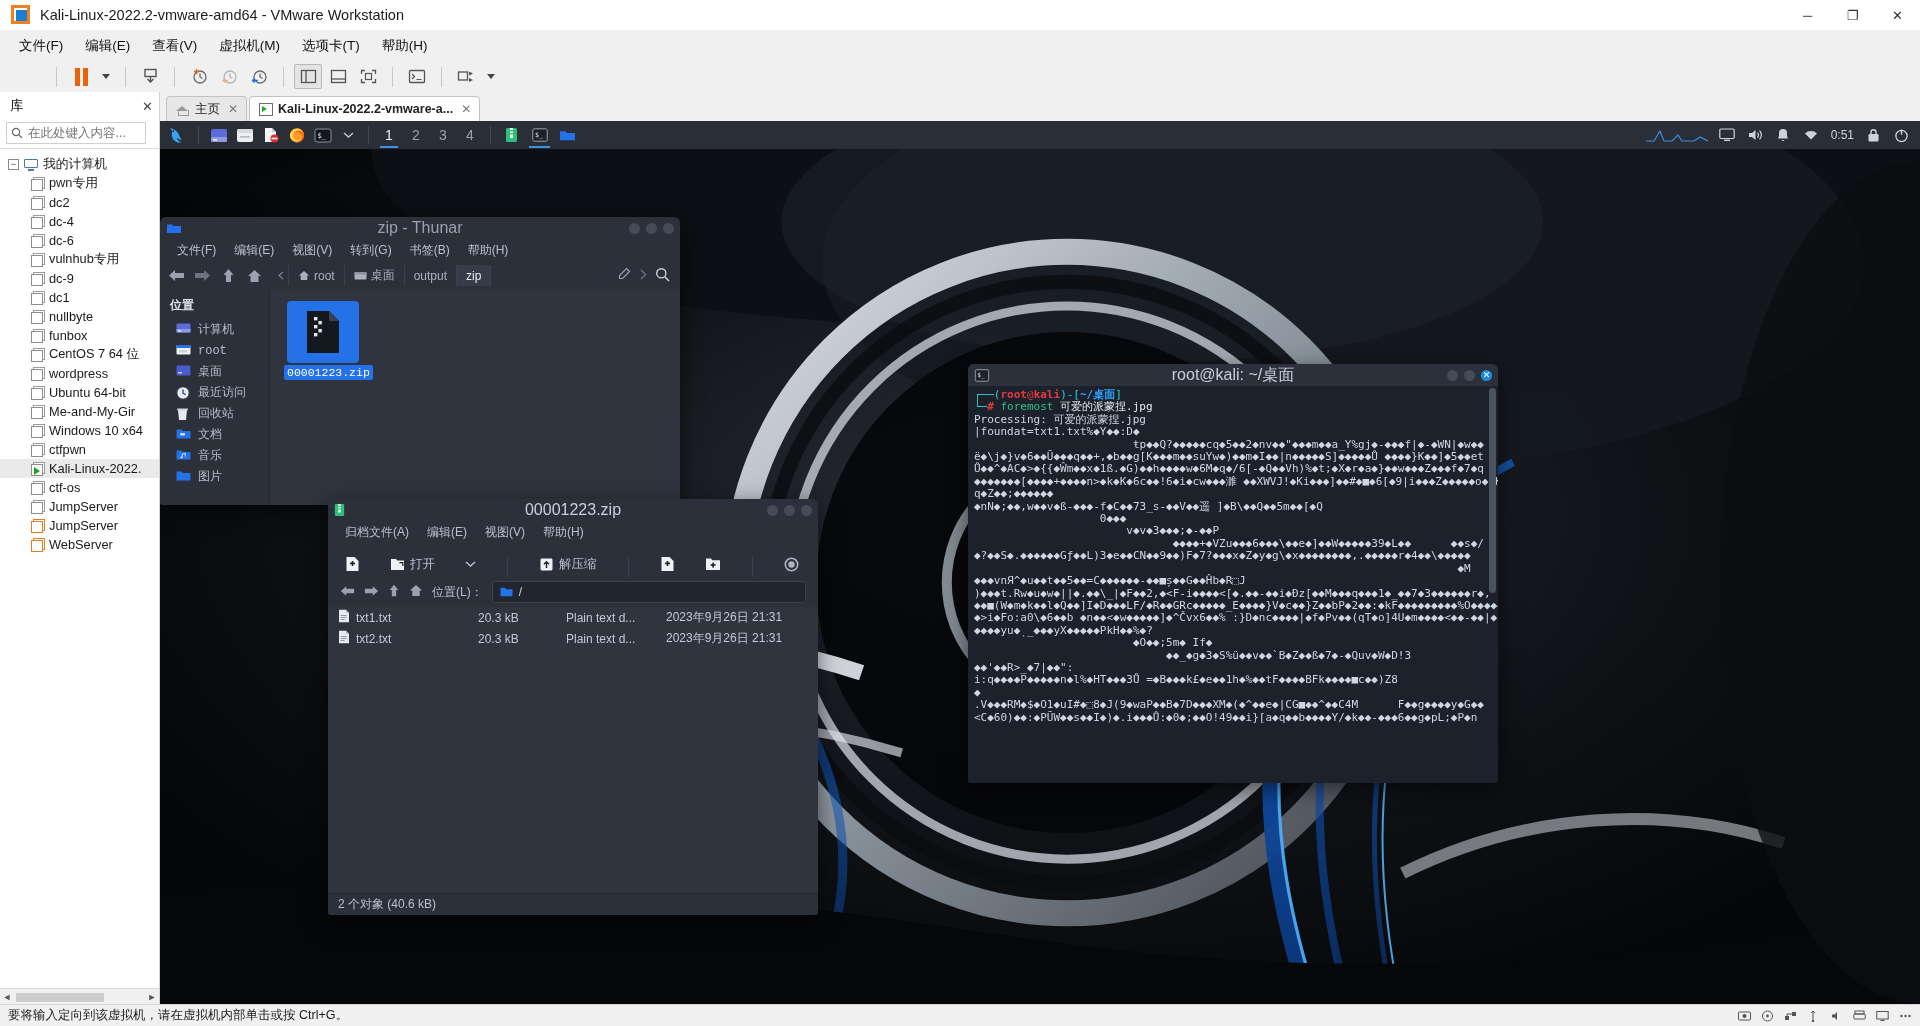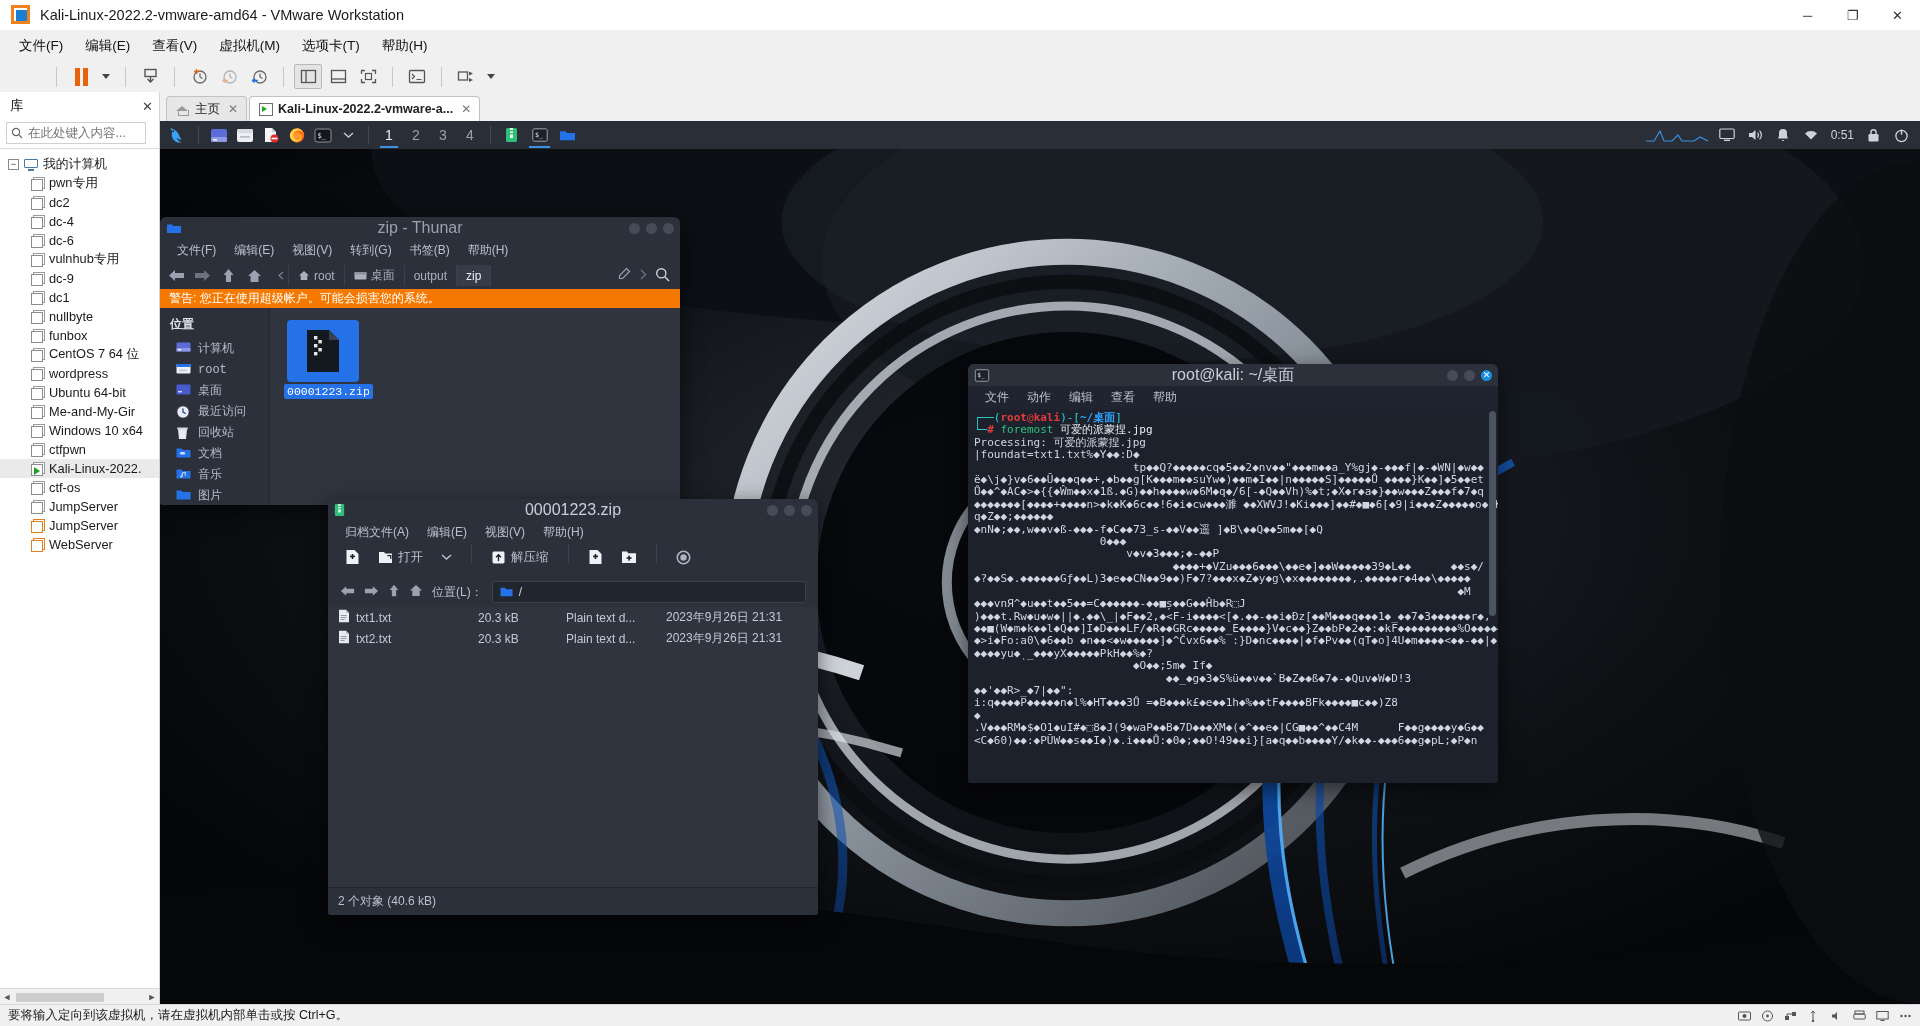--- a/index.html
+++ b/index.html
@@ -120,34 +120,34 @@
   .th-side .hd { font-size:12px; color:#dfe4ec; font-weight:bold; padding:3px 0 5px 10px;}
   .th-side .row { height:21px; display:flex; align-items:center; gap:7px; padding-left:16px; font-size:12px; color:#b6bdc9;}
   .sidei { width:15px;height:13px;flex:0 0 auto;}
   .th-main { flex:1; background:#2f343f; padding:12px 0 0 14px; }
   .zipfile { width:78px; text-align:center; }
   .zipfile .thumb { width:72px; height:62px; margin:0 auto; background:#2572e8; border-radius:4px; display:flex; align-items:center; justify-content:center;}
   .zipfile .nm { margin-top:2px; background:#2572e8; color:#fff; font-size:11.5px; padding:1px 3px; border-radius:2px; display:inline-block;}
 
   
   #archive { left:168px; top:378px; width:490px; height:416px; }
-  .ar-toolbar { height:33px; display:flex; align-items:flex-start; gap:4px; padding:0 10px;}
+  .ar-toolbar { height:33px; display:flex; align-items:flex-end; gap:16px; padding:0 10px;}
   .ar-tb { height:26px; display:flex; align-items:center; gap:5px; padding:0 7px; font-size:12.5px; color:#b9c0cc;}
   .ar-vsep { width:1px;height:20px;background:#3b414e; margin:0 8px;}
   .ar-loc { height:30px; display:flex; align-items:center; gap:9px; padding:0 12px;}
   .ar-loc .lbl { font-size:12px;color:#b9c0cc;}
   .ar-path { flex:1; height:22px; background:#21252d; border:1px solid #3b414e; border-radius:3px; display:flex; align-items:center; gap:6px; padding:0 7px; font-size:12px; color:#cfd5e0;}
   .ar-cols { height:20px; display:flex; align-items:center; background:#2b303b; border-top:1px solid #23272f; border-bottom:1px solid #23272f; font-size:11.5px; color:#aab1be;}
   .ar-cols div { padding-left:10px; position:relative; }
   .ar-cols div+div:before{content:"";position:absolute;left:0;top:-2px;bottom:-2px;width:1px;background:#373d49;}
   .ar-rows { flex:1; background:#2f343f; font-size:12px; color:#c3cad6; overflow:hidden;}
   .ar-row { height:21px; display:flex; align-items:center; }
   .ar-row div { padding-left:10px; display:flex; align-items:center; gap:6px;}
   .c-name{width:140px;} .c-size{width:88px;} .c-type{width:100px;} .c-date{flex:1;}
-  .ar-status { height:28px; background:#2b303b; border-top:1px solid #23272f; display:flex; align-items:center; padding-left:10px; font-size:12px; color:#b9c0cc;}
+  .ar-status { height:22px; background:#2b303b; border-top:1px solid #23272f; display:flex; align-items:center; padding-left:10px; font-size:12px; color:#b9c0cc;}
 
   
   #terminal { left:808px; top:243px; width:530px; height:419px; background:#1f2430; }
   #terminal .ktitle { background:#2b303b; }
   .term-body { flex:1; position:relative; background:#1c212c; overflow:hidden; padding:3px 6px 0 6px;}
   pre.termtext { font-family:"DejaVu Sans Mono","Liberation Mono",monospace; font-size:11px; line-height:12.4px; color:#cfd6e3; white-space:pre; margin:0;}
   .prompt-l1 { color:#2fd3d3; }
   .p-root { color:#e23b3b; font-weight:bold; }
   .p-at { color:#e23b3b; }
   .p-path { color:#2fa3ff; font-weight:bold;}
@@ -659,21 +659,20 @@
                   </svg>
               </span>
               <span>
                 <svg width="15" height="15" viewBox="0 0 15 15">
                     <circle cx="6.3" cy="6.3" r="4.6" fill="none" stroke="#cdd3dd" stroke-width="1.4"></circle>
                     <line x1="9.8" y1="9.8" x2="14" y2="14" stroke="#cdd3dd" stroke-width="1.5"></line>
                   </svg>
               </span>
             </div>
           </div>
-          <div class="th-warn">警告: 您正在使用超级帐户。可能会损害您的系统。</div>
           <div class="th-body">
             <div class="th-side">
               <div class="hd">位置</div>
               <div class="row">
                 <span class="sidei"><svg width="15" height="12" viewBox="0 0 15 12">
                       <rect x="0.5" y="0.5" width="14" height="9" rx="1" fill="#5b6bd8"></rect>
                       <rect x="0.5" y="6" width="14" height="3.5" fill="#8e9ae6"></rect>
                       <rect x="2" y="7.2" width="3" height="1.2" fill="#fff"></rect>
                     </svg></span>
                 <span>计算机</span>
@@ -899,27 +898,20 @@
             <svg width="16" height="13" viewBox="0 0 16 14">
                 <rect x="0.8" y="0.8" width="14.4" height="12.4" rx="1.6" fill="#1d212a" stroke="#9aa2b1" stroke-width="1"></rect>
                 <text x="3" y="9" font-family="monospace" font-size="6.5" fill="#dfe4ec">$_</text>
               </svg>
             <div class="kt-text">root@kali: ~/桌面</div>
             <div class="kt-btns">
               <div class="kt-btn"></div>
               <div class="kt-btn"></div>
               <div class="kt-btn close on">✕</div>
             </div>
-          </div>
-          <div class="kmenu">
-            <span>文件</span>
-            <span>动作</span>
-            <span>编辑</span>
-            <span>查看</span>
-            <span>帮助</span>
           </div>
           <div class="term-body">
             <pre class="termtext"><span class="prompt-l1">┌──(</span><span class="p-root">root</span><span class="p-at">@</span><span class="p-root">kali</span><span class="prompt-l1">)-[</span><span class="p-path">~/桌面</span><span class="prompt-l1">]</span>
 <span class="prompt-l1">└─</span><span class="p-root">#</span> <span class="cmd-fore">foremost</span> <span class="cmd-arg">可爱的派蒙捏.jpg</span></pre>
             <pre class="termtext" id="term-lines">Processing: 可爱的派蒙捏.jpg
 |foundat=txt1.txt%◆Y◆◆:D◆
                         ŧp◆◆Q?◆◆◆◆◆cq◆5◆◆2◆nv◆◆"◆◆◆m◆◆a_Y%gj◆-◆◆◆f|◆-◆WN|◆w◆◆
 ë◆\j◆}v◆6◆◆Ū◆◆◆q◆◆+,◆b◆◆g[K◆◆◆m◆◆suYw◆)◆◆m◆I◆◆|n◆◆◆◆◆S]◆◆◆◆◆Ů ◆◆◆◆}K◆◆]◆5◆◆et
 Ů◆◆^◆AC◆&gt;◆{{◆Ŵm◆◆x◆1ß.◆G)◆◆h◆◆◆◆w◆6M◆q◆/6[-◆Q◆◆Vh)%◆t;◆X◆r◆a◆}◆◆w◆◆◆Z◆◆◆f◆7◆q
 ◆◆◆◆◆◆◆[◆◆◆◆+◆◆◆◆n&gt;◆k◆K◆6c◆◆!6◆i◆cw◆◆◆濉 ◆◆XWVJ!◆Ki◆◆◆]◆◆#◆■◆6[◆9|i◆◆◆Z◆◆◆◆◆o◆PK

